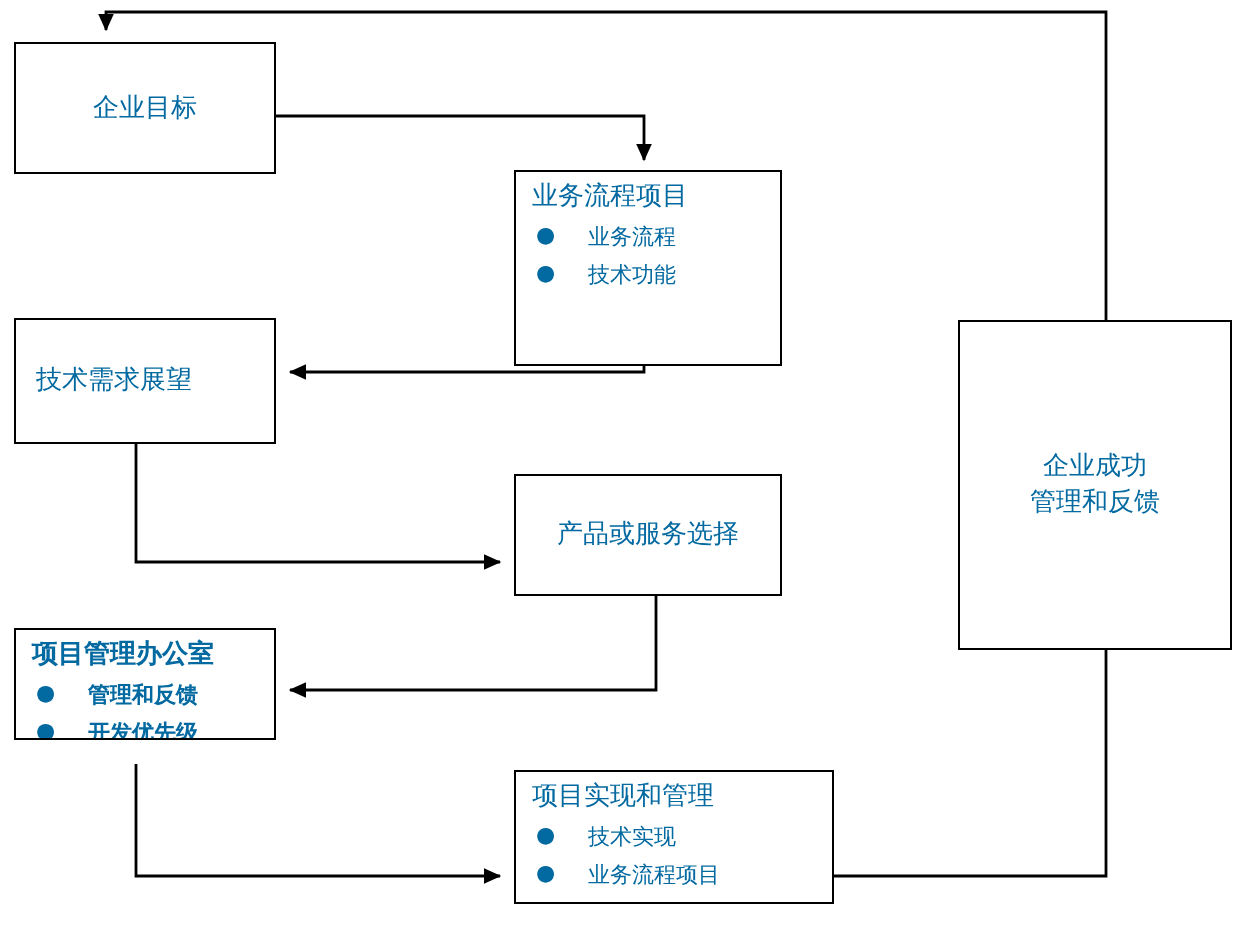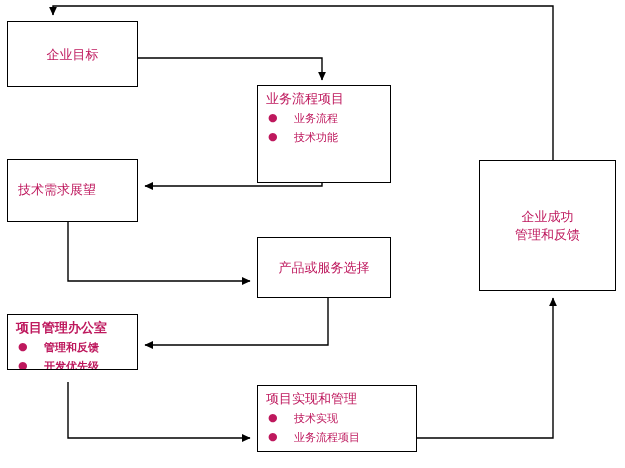--- a/index.html
+++ b/index.html
@@ -22,21 +22,21 @@
     top: 0;
     width: 625px;
     height: 468px;
     pointer-events: none;
   }
   .node {
     position: absolute;
     box-sizing: border-box;
     border: 1px solid #000000;
     background: #ffffff;
-    color: #be185d;
+    color: #0369a1;
     overflow: hidden;
   }
   .node.centered {
     display: flex;
     flex-direction: column;
     align-items: center;
     justify-content: center;
     text-align: center;
   }
   .node-title {
@@ -110,21 +110,21 @@
     <ul class="bullets">
       <li>业务流程</li>
       <li>技术功能</li>
     </ul>
   </div>
 
   <div class="node centered" style="left:7px; top:159px; width:131px; height:63px;">
     <div class="node-title" style="align-self:flex-start; margin-left:10px;font-family:Liberation Mono, monospace;">技术需求展望</div>
   </div>
 
-  <div class="node centered" style="left:479px; top:160px; width:137px; height:131px;">
+  <div class="node centered" style="left:479px; top:160px; width:137px; height:165px;">
     <div class="node-line">企业成功</div>
     <div class="node-line">管理和反馈</div>
   </div>
 
   <div class="node centered" style="left:257px; top:237px; width:134px; height:61px;align-items:center;">
     <div class="node-title">产品或服务选择</div>
   </div>
 
   <div class="node listed" style="left:7px; top:314px; width:131px; height:56px;font-weight:bold;">
     <div class="node-title">项目管理办公室</div>

